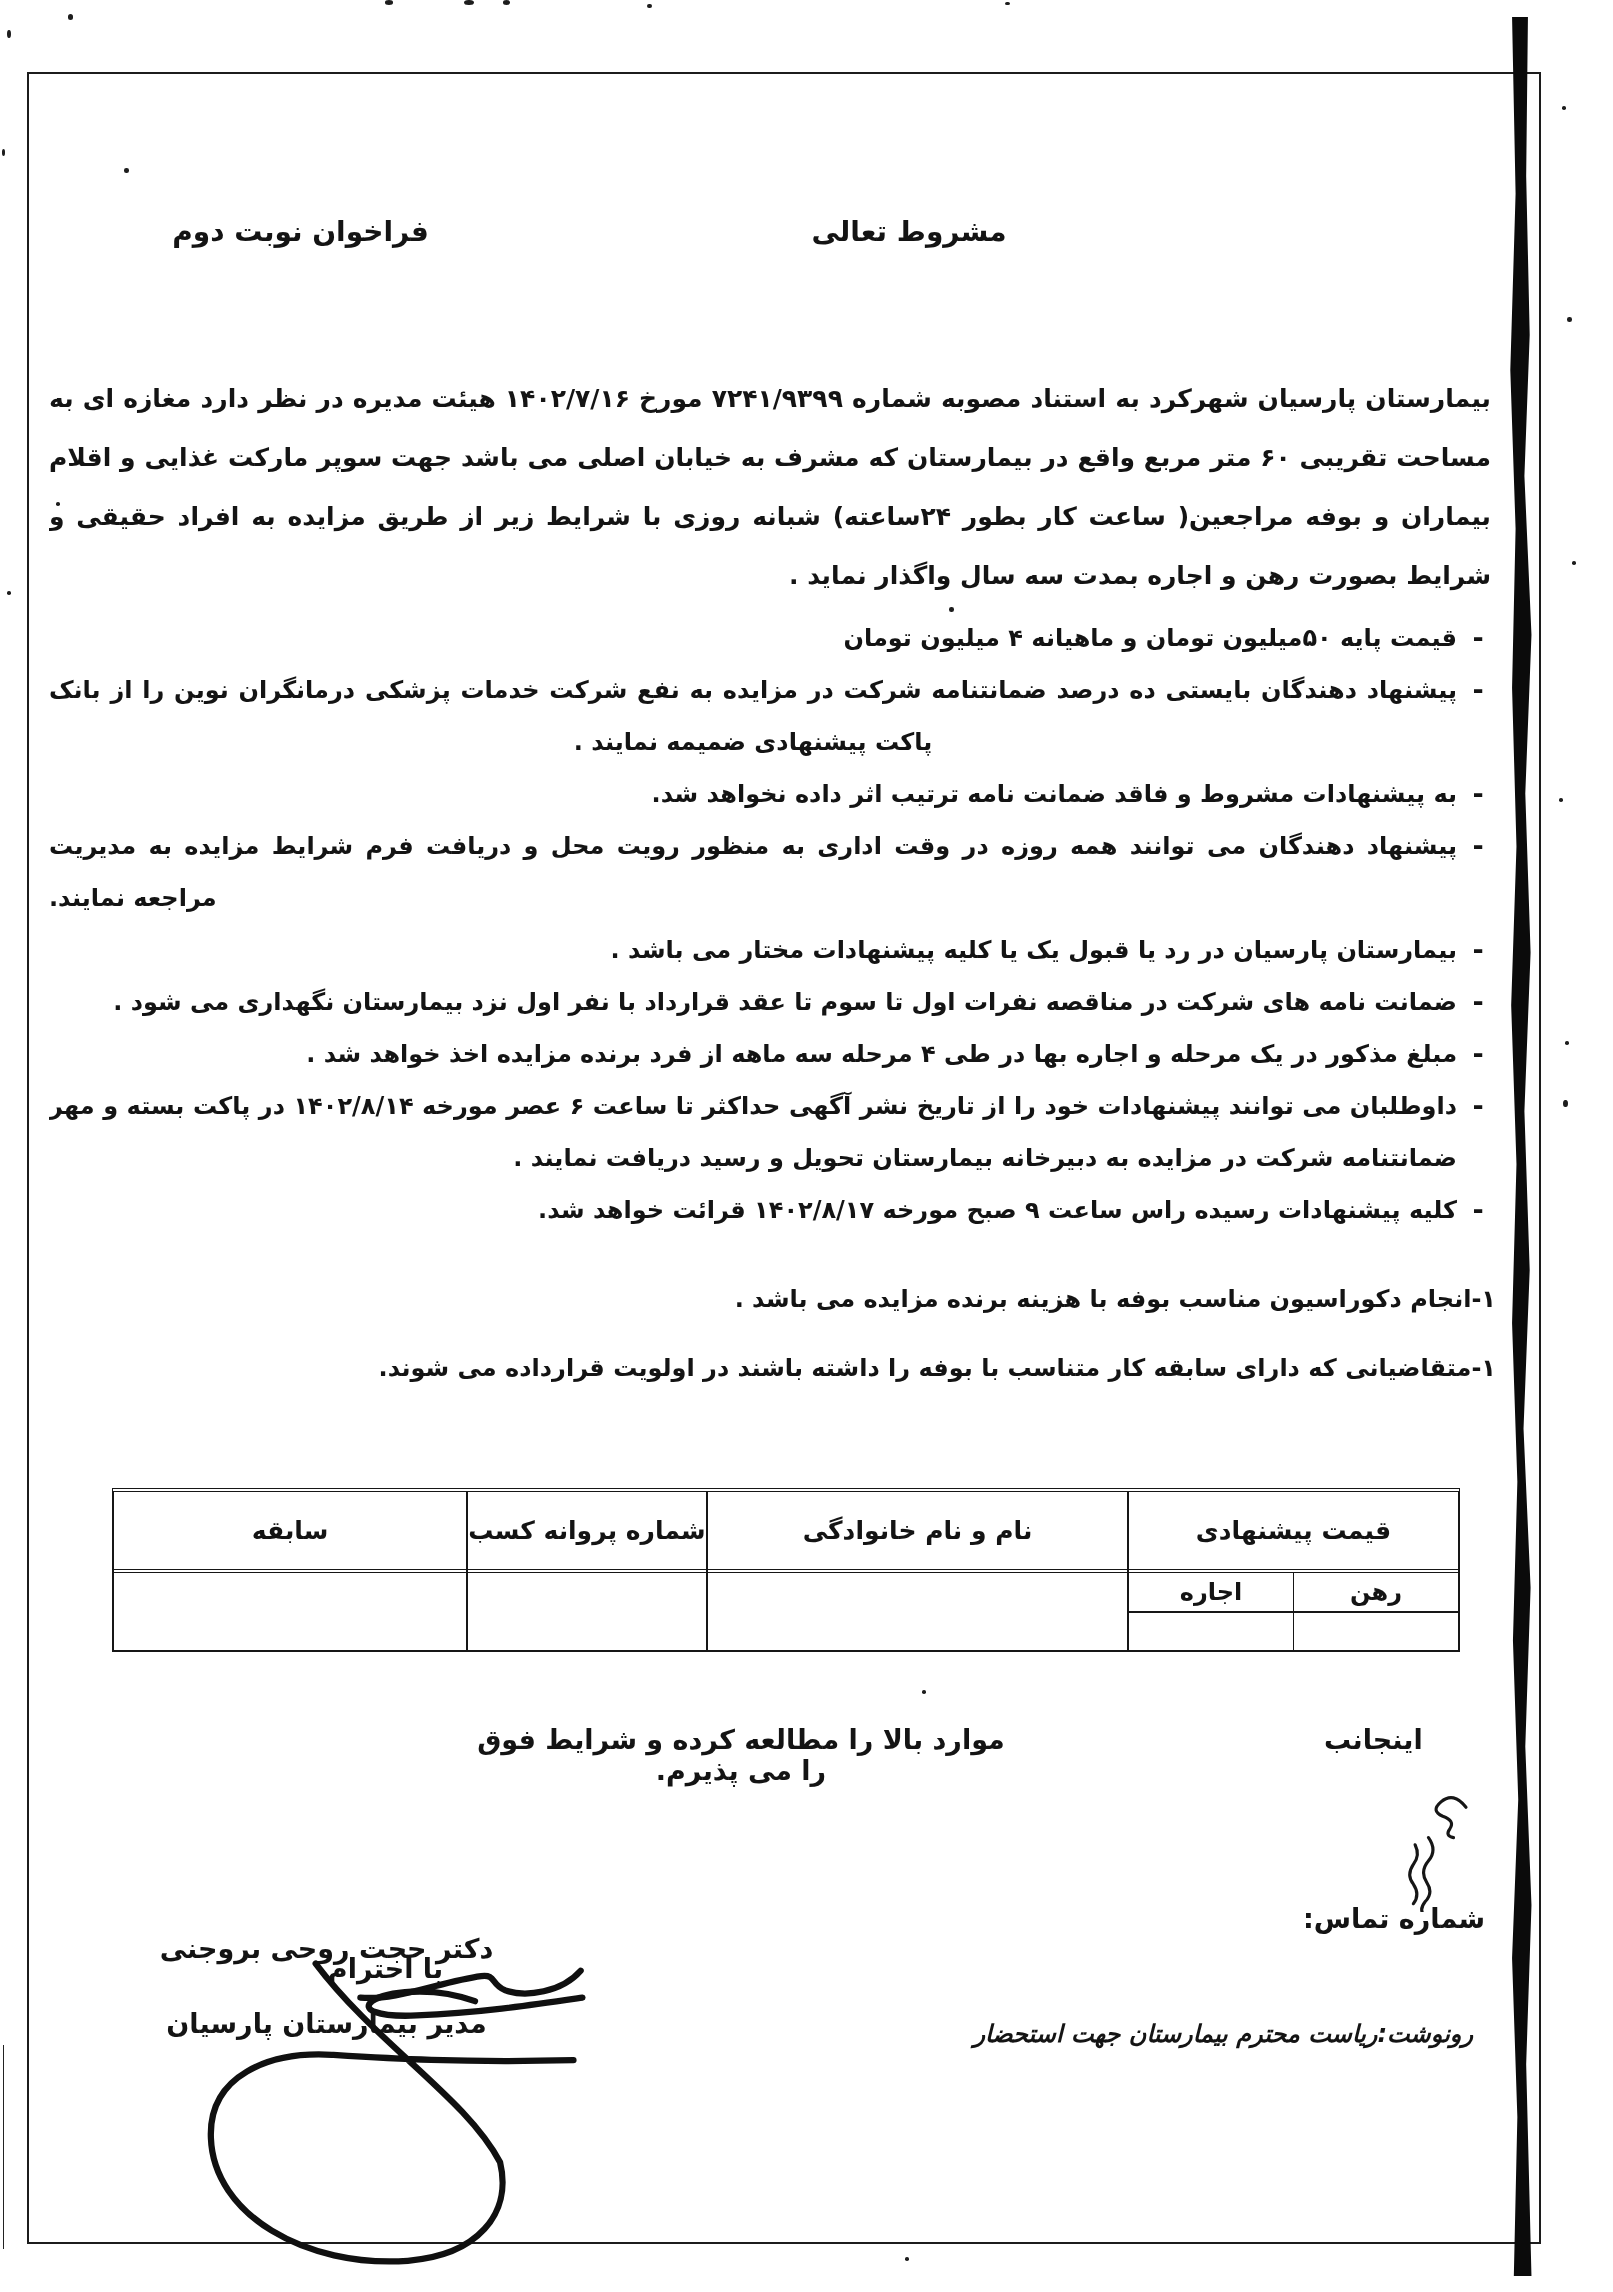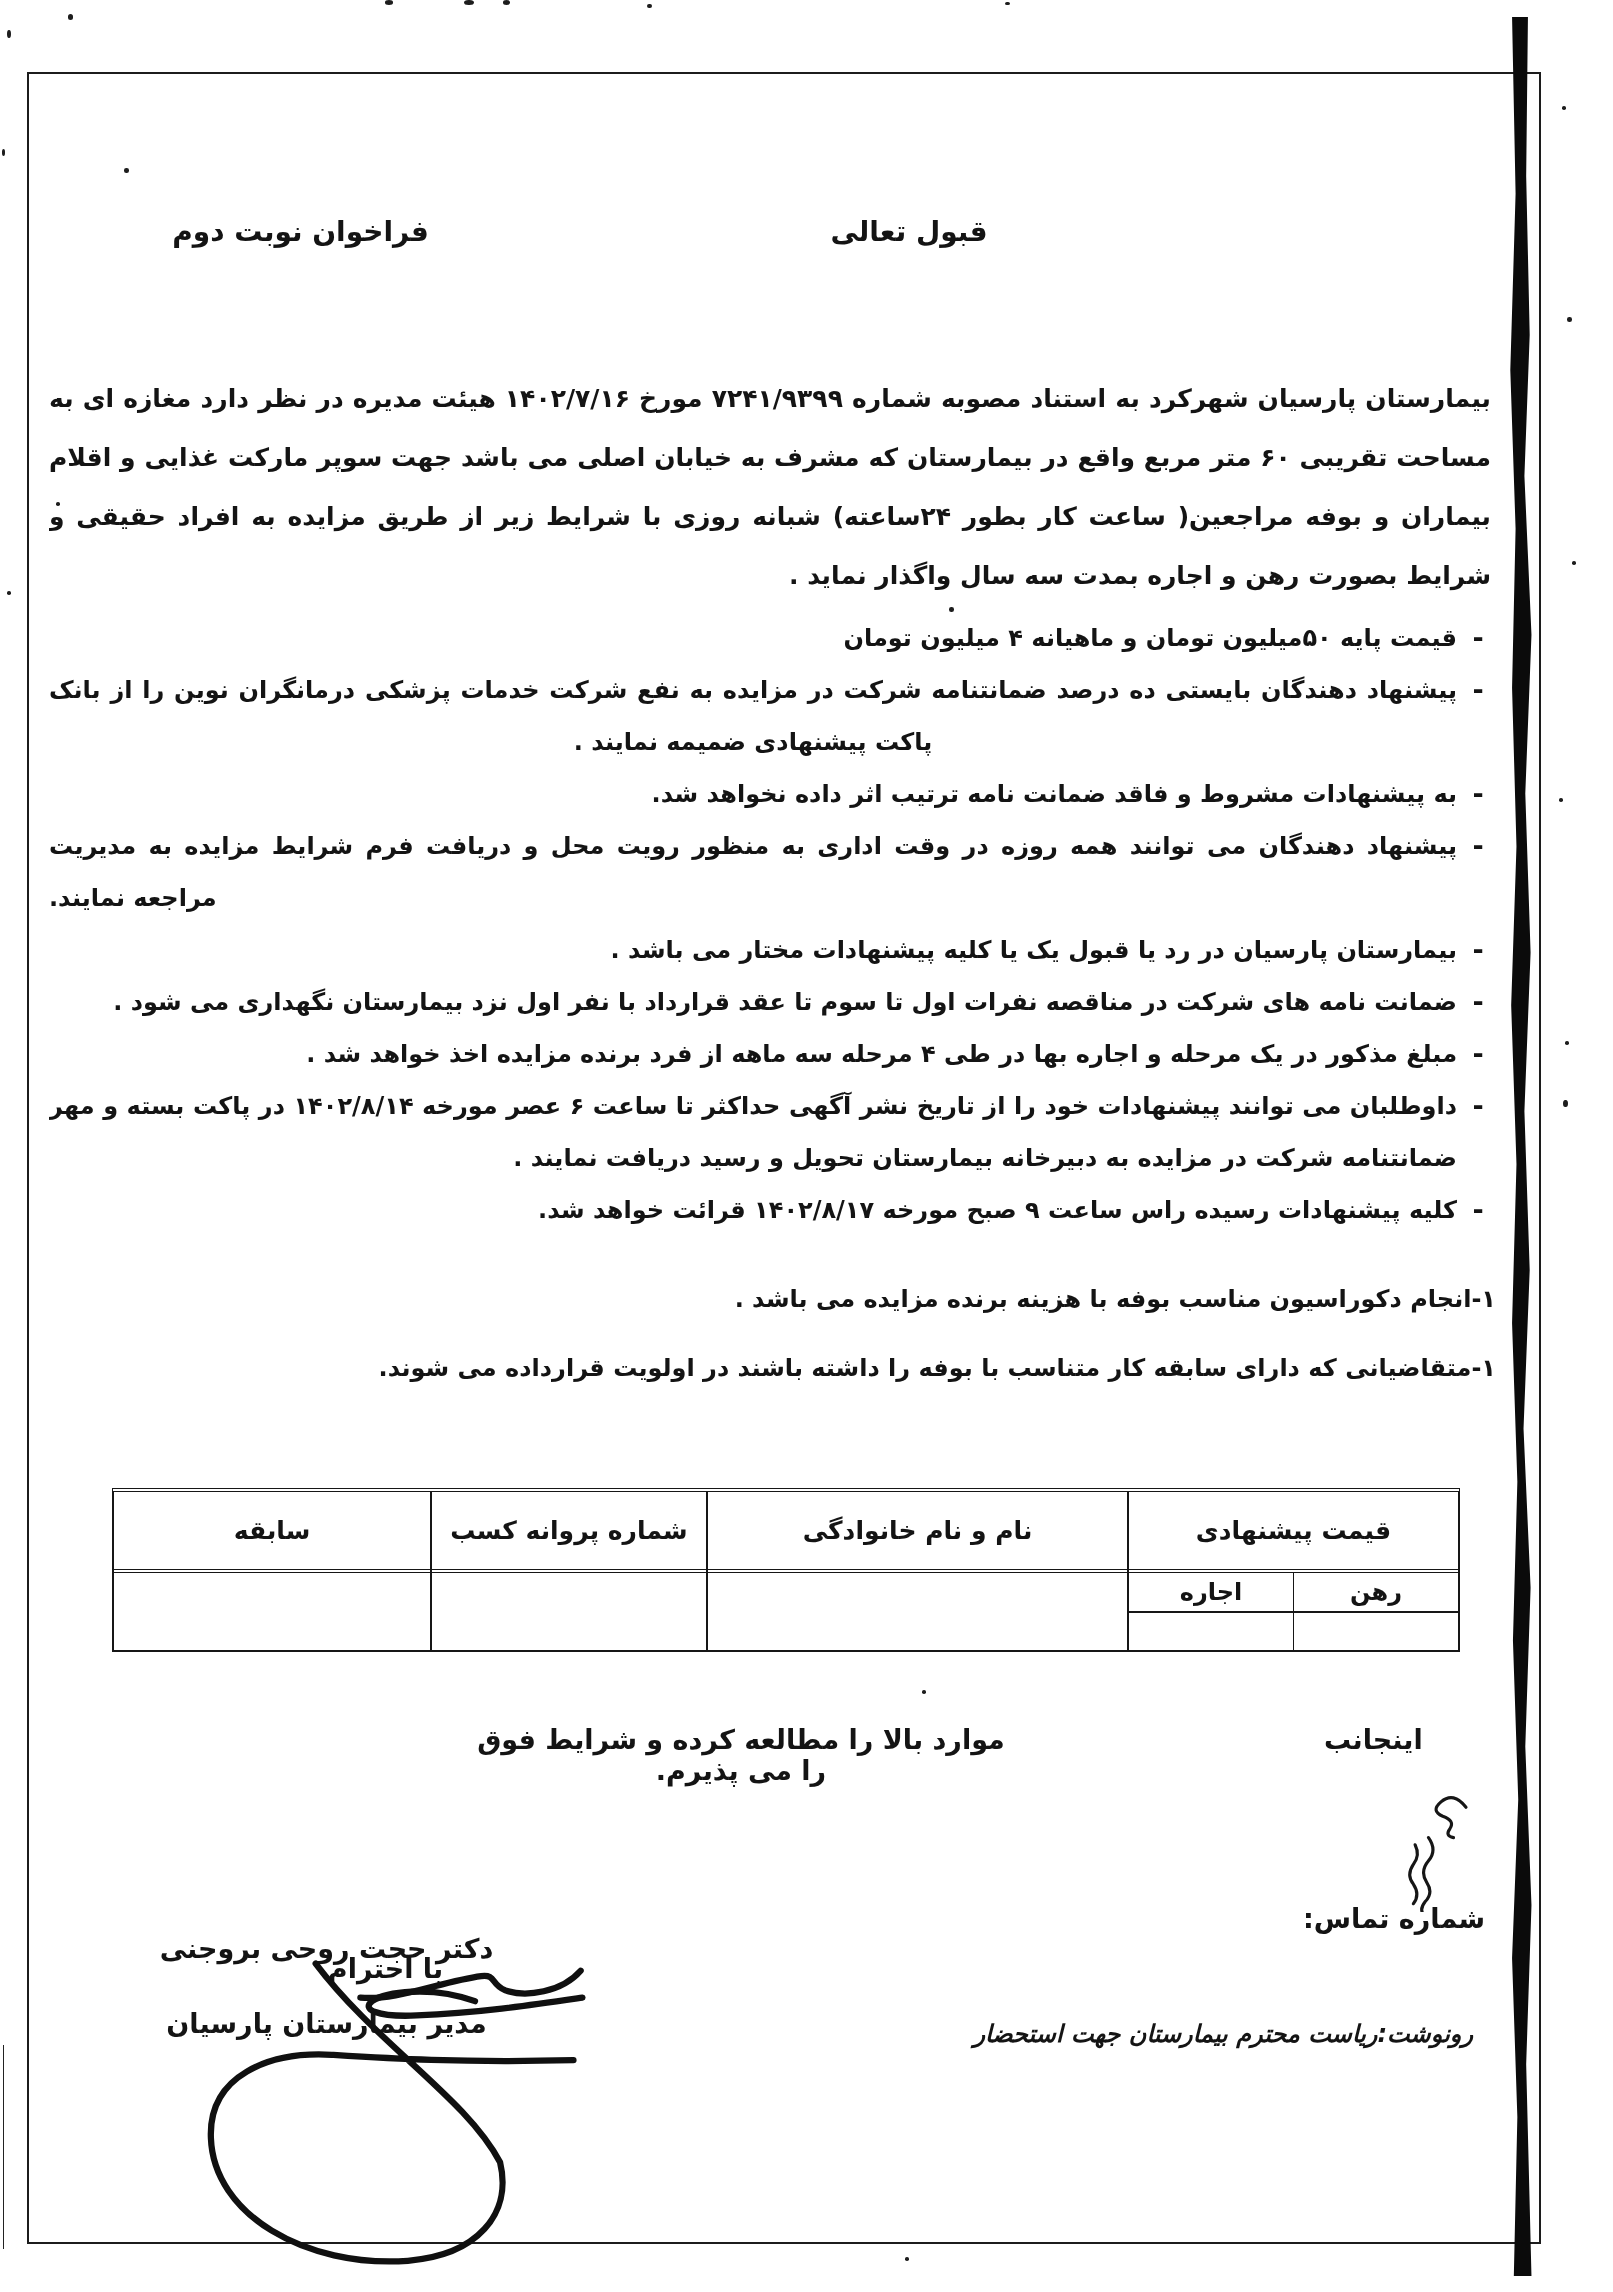--- a/index.html
+++ b/index.html
@@ -64,21 +64,21 @@
   .sigpath{fill:none;stroke:#101010;stroke-width:7;stroke-linecap:round;stroke-linejoin:round;}
   .scribpath{fill:none;stroke:#161616;stroke-width:3.5;stroke-linecap:round;}
 </style>
 </head>
 <body>
 
 <div class="page">
 
   <div class="frame"></div>
 
-  <div class="bismillah">قبول تعالی</div>
+  <div class="bismillah">مشروط تعالی</div>
   <div class="call-title">فراخوان نوبت دوم</div>
 
   <div class="intro">
     <div class="ln jline">بیمارستان پارسیان شهرکرد به استناد مصوبه شماره ۷۲۴۱/۹۳۹۹  مورخ ۱۴۰۲/۷/۱۶ هیئت مدیره در نظر دارد مغازه ای به</div>
     <div class="ln jline">مساحت تقریبی ۶۰ متر مربع واقع در بیمارستان که مشرف به خیابان اصلی می باشد جهت سوپر مارکت غذایی و اقلام مورد نیاز</div>
     <div class="ln jline">بیماران و بوفه مراجعین( ساعت کار بطور ۲۴ساعته) شبانه روزی با شرایط زیر از طریق مزایده به افراد حقیقی و حقوقی واجد</div>
     <div class="ln rline">شرایط بصورت رهن و اجاره بمدت سه سال واگذار نماید .</div>
   </div>
 
   <div class="bullets">
@@ -139,21 +139,21 @@
         <div class="price-sub">
           <div class="sub-label">اجاره</div>
           <div class="sub-empty"></div>
         </div>
       </div>
     </div>
     <div class="tcol" style="width:421px;">
       <div class="thead">نام و نام خانوادگی</div>
       <div class="tbody"></div>
     </div>
-    <div class="tcol" style="width:276px;">
+    <div class="tcol" style="width:240px;">
       <div class="thead">شماره پروانه کسب</div>
       <div class="tbody"></div>
     </div>
     <div class="tcol" style="flex:1;">
       <div class="thead">سابقه</div>
       <div class="tbody"></div>
     </div>
   </div>
 
   <div class="acceptance">

